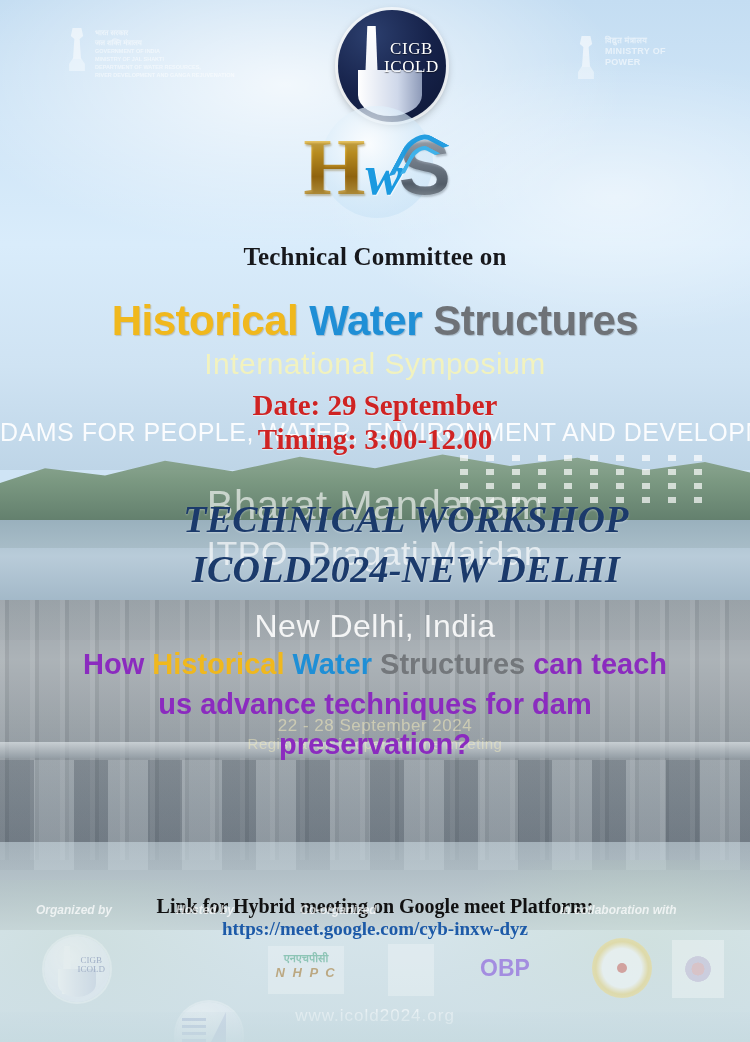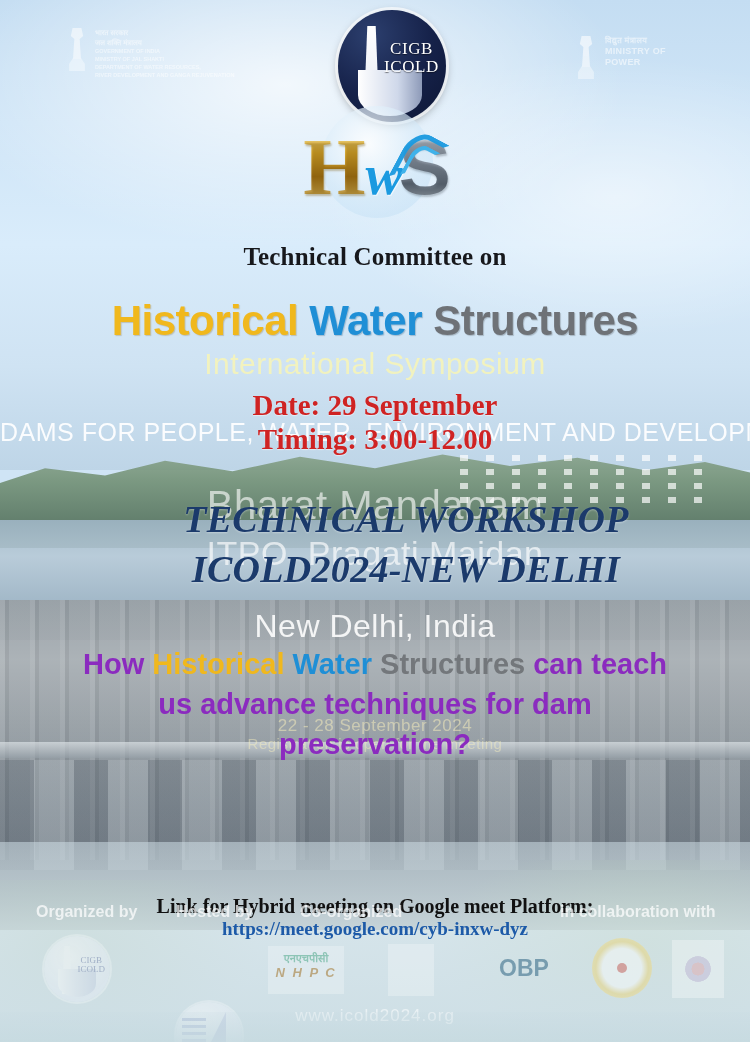--- a/index.html
+++ b/index.html
@@ -94,22 +94,22 @@
   }
   .ghost-tagline { top: 418px; font-size: 25px; color: rgba(255,255,255,.92); }
   .ghost-venue1 { top: 483px; font-size: 40px; color: rgba(255,255,255,.62); }
   .ghost-venue2 { top: 534px; font-size: 34px; color: rgba(255,255,255,.66); }
   .ghost-venue3 { top: 580px; font-size: 32px; color: rgba(255,255,255,.88); margin-top: 28px; }
   .ghost-dates  { top: 716px; font-size: 17px; color: rgba(255,245,190,.48); }
   .ghost-reg    { top: 735px; font-size: 15px; color: rgba(255,245,190,.42); }
   .ghost-intsym { top: 347px; font-size: 30px; color: rgba(255,248,170,.72); }
   .ghost-site   { top: 1006px; font-size: 17px; color: rgba(255,255,255,.55); letter-spacing: 1px; }
   .ghost-hostedby, .ghost-coorg, .ghost-collab, .ghost-orgby {
-    position: absolute; font-size: 16px; font-weight: 700;
-    color: rgba(255,255,255,.72); white-space: nowrap;
+    position: absolute; font-size: 12px; font-weight: 700;
+    color: rgba(255,255,255,.72); white-space: nowrap; font-style: italic;
   }
   .ghost-orgby   { left: 36px;  top: 903px; }
   .ghost-hostedby{ left: 176px; top: 903px; }
   .ghost-coorg   { left: 300px; top: 903px; }
   .ghost-collab  { left: 560px; top: 903px; }
 
   
   .emblem-left  { position: absolute; left: 66px; top: 28px; display: flex; gap: 7px; opacity: .55; }
   .emblem-right { position: absolute; left: 575px; top: 36px; display: flex; gap: 8px; opacity: .6; }
   .ashoka {
@@ -271,21 +271,21 @@
               background: linear-gradient(180deg,#c9cfe8,#9aa4cf); clip-path: polygon(100% 0,100% 100%,0 100%); }
   .f2 .lines { position: absolute; left: 6px; top: 16px; width: 24px; height: 40px;
                background: repeating-linear-gradient(180deg, #aab4d8 0 3px, transparent 3px 7px); }
   .f3 { left: 268px; top: 16px; width: 76px; height: 48px;
         background: rgba(255,255,255,.55); }
   .f3 .hi { font-size: 11px; color:#3aa17a; text-align:center; display:block; margin-top:4px; font-weight:700;}
   .f3 .en { font-size: 13px; color:#a16207; text-align:center; display:block; letter-spacing:2px; font-weight:700;font-style:italic;}
   .f4 { left: 388px; top: 14px; width: 46px; height: 52px; background: rgba(255,255,255,.6); }
   .f5 { left: 480px; top: 14px; width: 88px; height: 48px; }
   .f5 .obp { font-family:"Liberation Sans",sans-serif; font-weight:700; font-size: 23px;
-             color:#0c4a6e; letter-spacing:0px; text-align:center; line-height:48px; }
+             color:#6d28d9; letter-spacing:0px; line-height:48px; }
   .f6 { left: 592px; top: 8px; width: 60px; height: 60px;
         border-radius: 50%; background: radial-gradient(circle,#fff 46%, #f0d36a 62%, #f6e9a8 100%); }
   .f6 .dot { position:absolute; left:50%; top:50%; transform:translate(-50%,-50%);
              width:10px; height:10px; border-radius:50%; background:#d4584f; }
   .f7 { left: 672px; top: 10px; width: 52px; height: 58px; background: rgba(255,255,255,.7); }
   .f7 .em { position:absolute; left:50%; top:50%; transform:translate(-50%,-50%);
             width:26px;height:26px;border-radius:50%;
             background: radial-gradient(circle,#e2a0a8 0 35%, #c7b8d8 36% 70%, transparent 71%); }
 
   .gradline { position:absolute; left:0; bottom:0; width:750px; height:30px;

